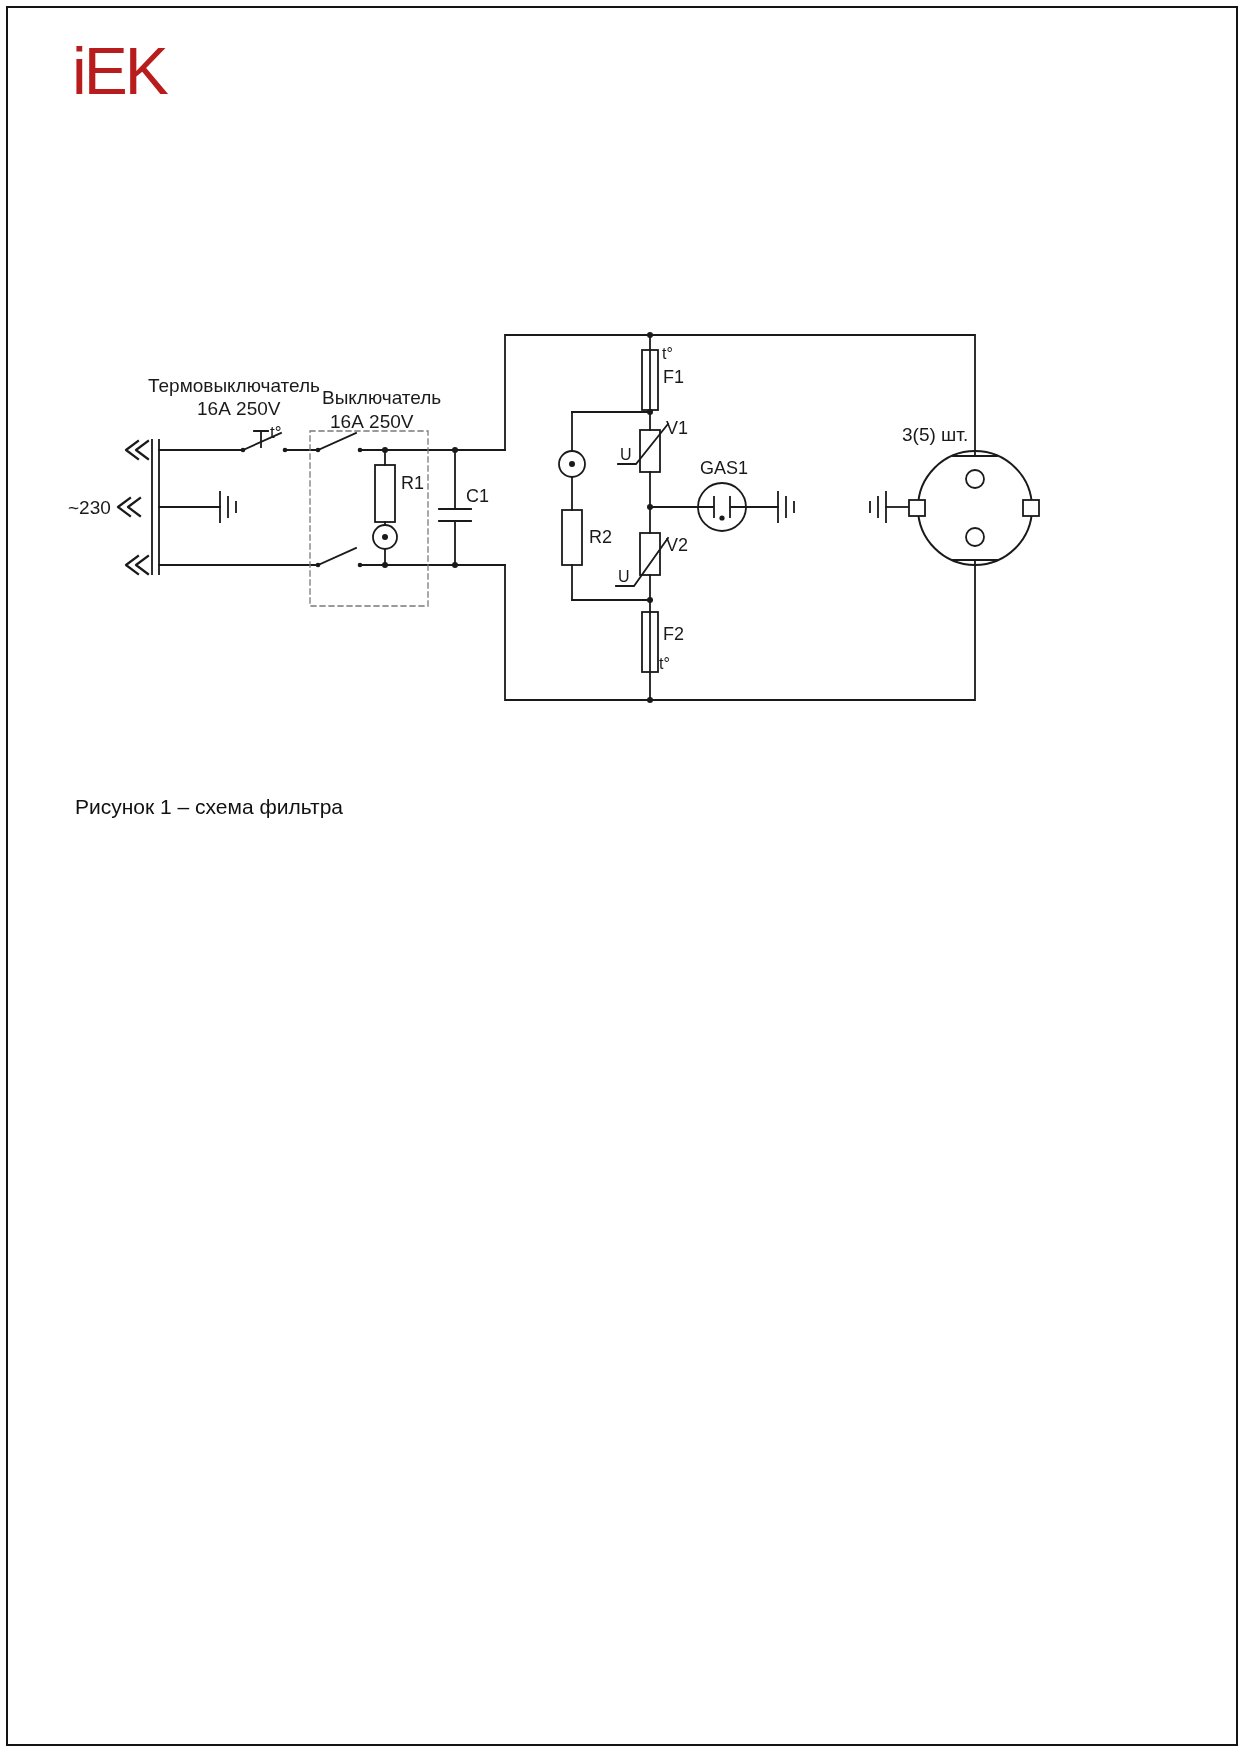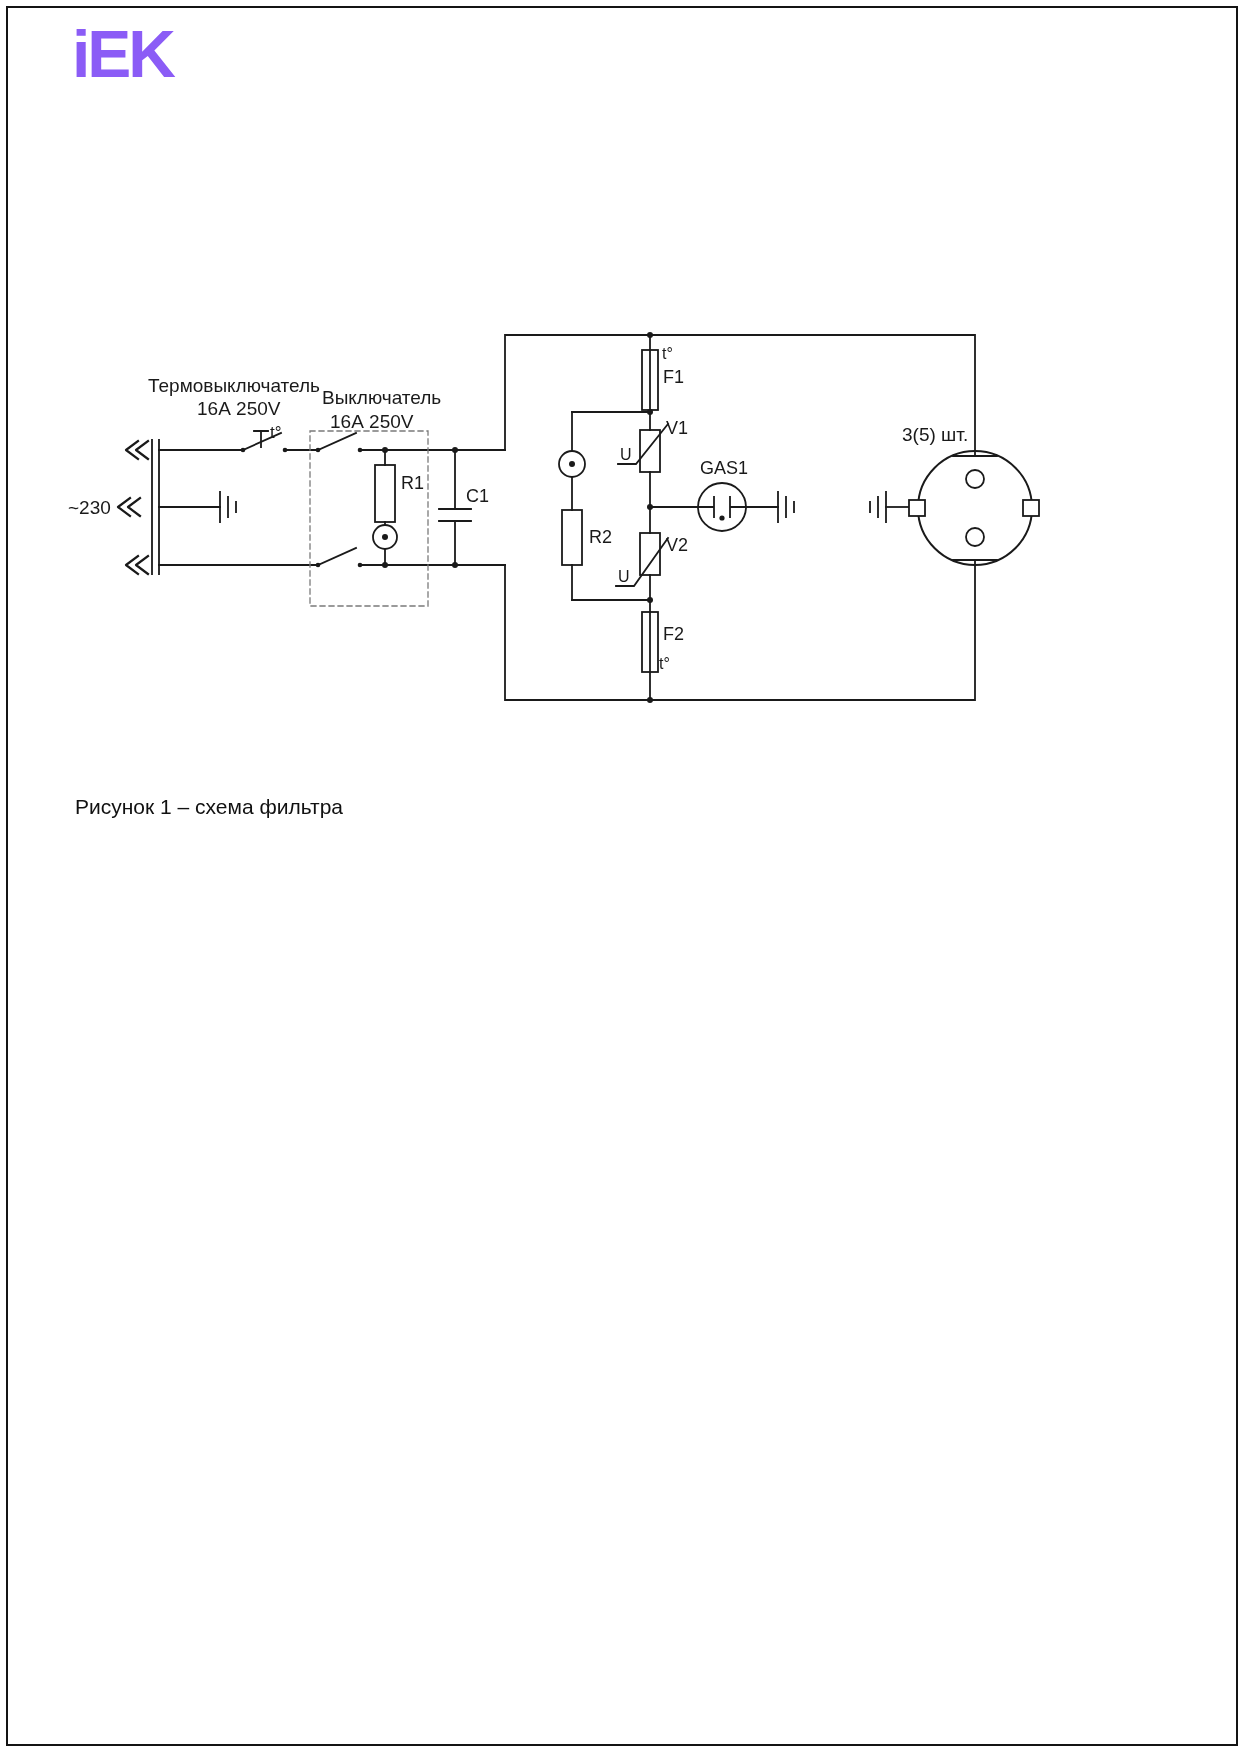--- a/index.html
+++ b/index.html
@@ -10,23 +10,23 @@
     font-family:"Liberation Sans",sans-serif;
     color:#1a1a1a;
     overflow:hidden;
   }
   .page-frame{
     position:absolute;inset:6px;
     border:2.5px solid #141414;
     pointer-events:none;
   }
   .logo{
-    position:absolute;left:72px;top:21px;
-    font-size:66px;font-weight:700;letter-spacing:-3px;
-    color:#8b5cf6;line-height:1;
+    position:absolute;left:72px;top:38px;
+    font-size:66px;font-weight:400;letter-spacing:-3px;
+    color:#b91c1c;line-height:1;
   }
   .caption{
     position:absolute;left:75px;top:795px;
     font-size:21px;color:#111;text-align:center;
   }
   svg.schematic{position:absolute;left:0;top:0;}
   svg text{font-family:"Liberation Sans",sans-serif;fill:#1a1a1a;}
 </style>
 </head>
 <body>

